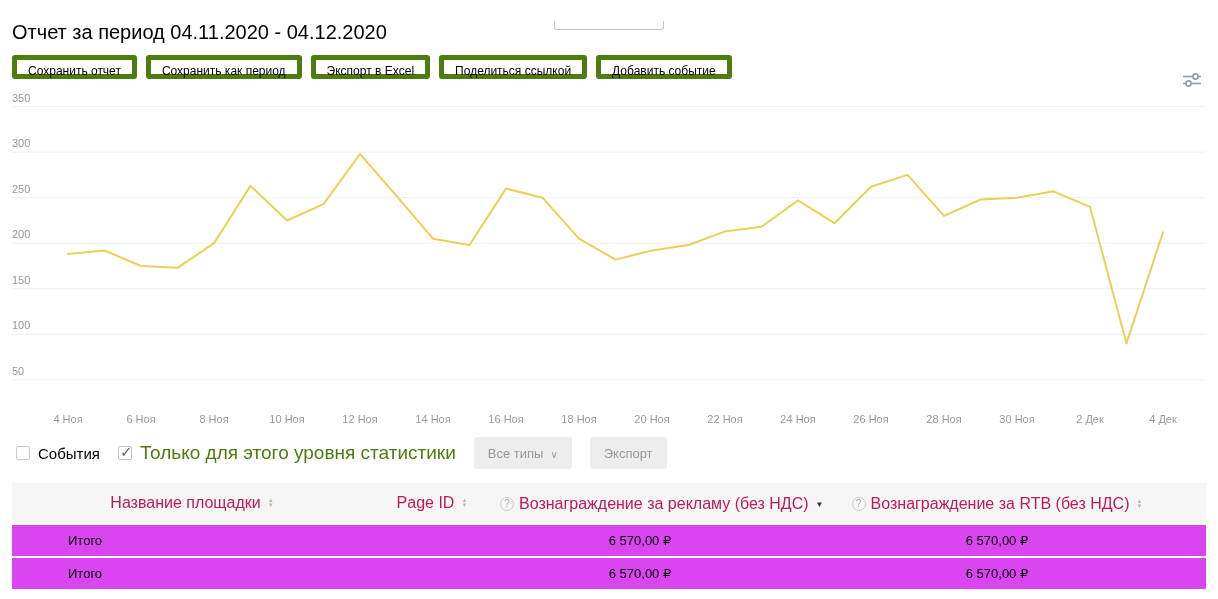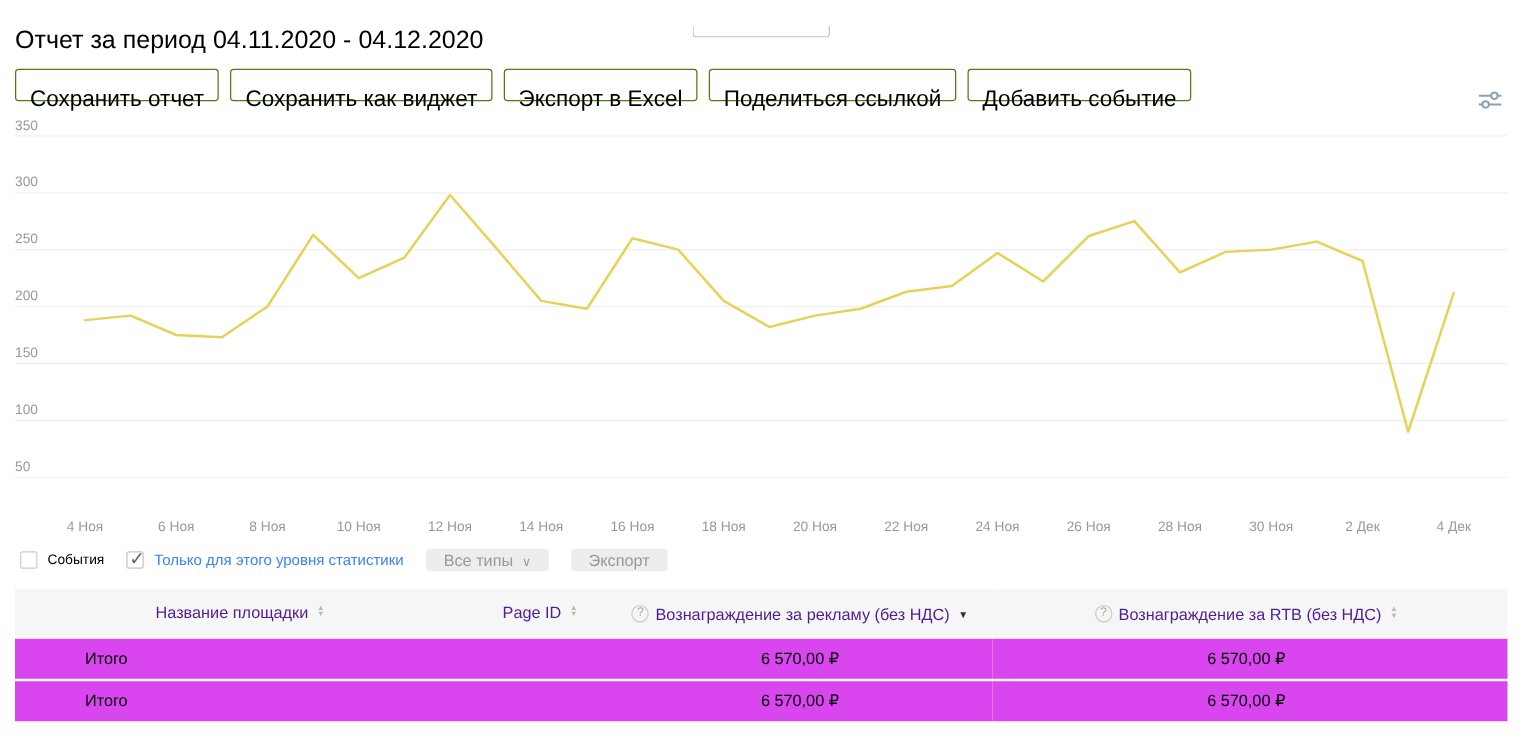--- a/index.html
+++ b/index.html
@@ -21,58 +21,58 @@
   
   .filters-icon { position: absolute; right: 16px; top: 52px; cursor: pointer; }
 
   .page-title {
     margin: 21px 0 0 12px;
     font-size: 20px; font-weight: 400; color: #000;
   }
 
   .toolbar { display: flex; gap: 9px; margin: 11px 0 0 12px; }
   .tb-btn {
-    height: 24px; padding: 12px 11px;
-    background: #fff; border: 1px solid #4d7c0f; border-radius: 3px;
-    font-family: inherit; font-size: 18px; color: #000; cursor: pointer;
+    height: 24px; padding: 0 11px;
+    background: #fff; border: 5px solid #4d7c0f; border-radius: 3px;
+    font-family: inherit; font-size: 12px; color: #000; cursor: pointer;
     line-height: 22px;
   }
 
   .chart-wrap { margin: 14px 12px 0; }
   #chart-svg { display: block; width: 1194px; height: 340px; font-family: inherit; }
 
   .controls { display: flex; align-items: center; gap: 18px; margin: 4px 0 0 16px; }
   .cb { display: inline-flex; align-items: center; gap: 8px; cursor: pointer; }
   .cbox {
     width: 14px; height: 14px; border: 1px solid #ccc; border-radius: 2px;
     background: #fff; display: inline-block; position: relative; flex: none;
   }
   .cbox.checked { border-color: #c4c4c4; }
   .cbox.checked::after {
     content: "✓"; position: absolute; left: 1px; top: -4px;
     font-size: 15px; color: #666;
   }
-  .lbl-dark { font-size: 11px; color: #000; }
-  .lbl-gray { font-size: 12px; color: #3b82f6; }
+  .lbl-dark { font-size: 15px; color: #000; }
+  .lbl-gray { font-size: 19px; color: #4d7c0f; }
   .gray-btn {
-    height: 18px; padding: 0 14px; background: #ededed; border: none;
+    height: 32px; padding: 0 14px; background: #ededed; border: none;
     border-radius: 3px; font-family: inherit; font-size: 13px; color: #999;
     cursor: pointer;
   }
   .chev::after { content: "∨"; font-size: 10px; margin-left: 7px; color: #999; }
 
   table.report {
     width: 1194px; margin: 12px 12px 0; table-layout: fixed;
     border-collapse: separate; border-spacing: 0 2px; font-size: 13px;
   }
   col.c1 { width: 360px; } col.c2 { width: 120px; }
   col.c3 { width: 302px; } col.c4 { width: 412px; }
   thead tr { background: #f6f6f6; }
   th {
-    font-weight: 400; font-size: 13px; color: #4c1d95;
+    font-weight: 400; font-size: 16px; color: #be185d;
     padding: 10px 8px; vertical-align: middle; white-space: nowrap; cursor: pointer;
   }
   th.t-center { text-align: center; }
   th.t-right  { padding-right: 14px; }
   .th-wrap { display: inline-flex; align-items: center; gap: 5px; }
   .sort-both { display: inline-flex; flex-direction: column; color: #b8b8b8;
                font-size: 6px; line-height: 5px; margin-left: 2px; }
   .sort-both::before { content: "▲"; }
   .sort-both::after  { content: "▼"; }
   .sort-desc { color: #333; font-size: 8px; margin-left: 2px; }
@@ -102,21 +102,21 @@
     <line x1="1" y1="3.5" x2="19" y2="3.5" stroke="#8aa0b0" stroke-width="1.6"></line>
     <circle cx="13.5" cy="3.5" r="2.6" fill="#fff" stroke="#8aa0b0" stroke-width="1.6"></circle>
     <line x1="1" y1="10.5" x2="19" y2="10.5" stroke="#8aa0b0" stroke-width="1.6"></line>
     <circle cx="6.5" cy="10.5" r="2.6" fill="#fff" stroke="#8aa0b0" stroke-width="1.6"></circle>
   </svg>
 
   <h1 class="page-title">Отчет за период 04.11.2020 - 04.12.2020</h1>
 
   <div class="toolbar">
     <button class="tb-btn">Сохранить отчет</button>
-    <button class="tb-btn">Сохранить как виджет</button>
+    <button class="tb-btn">Сохранить как период</button>
     <button class="tb-btn">Экспорт в Excel</button>
     <button class="tb-btn">Поделиться ссылкой</button>
     <button class="tb-btn">Добавить событие</button>
   </div>
 
   <div class="chart-wrap">
     <svg id="chart-svg" viewBox="0 0 1194 340">
         <line x1="0" y1="286.8" x2="1194" y2="286.8" stroke="#efefef" stroke-width="1"></line>
         <text x="0" y="281.8" fill="#999" font-size="11">50</text>
         <line x1="0" y1="241.3" x2="1194" y2="241.3" stroke="#efefef" stroke-width="1"></line>

